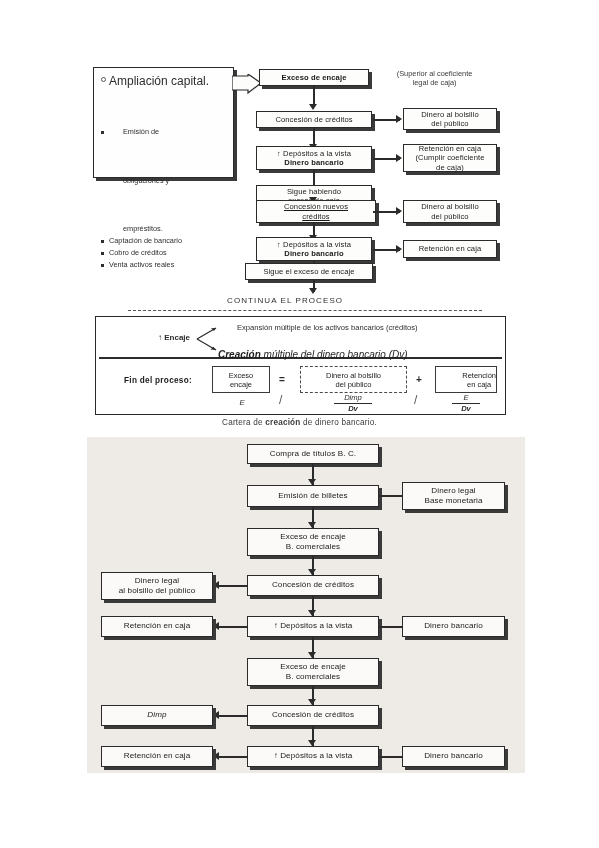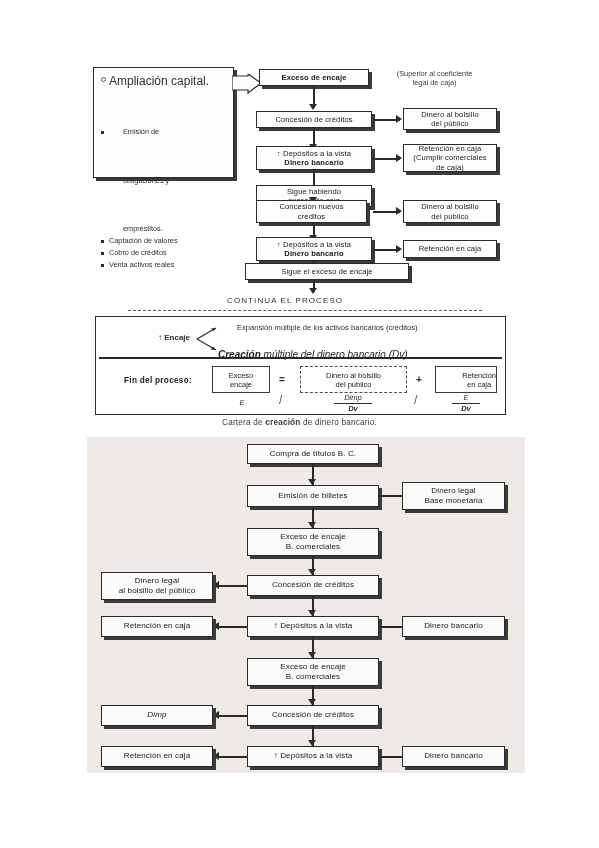--- a/index.html
+++ b/index.html
@@ -119,21 +119,21 @@
 <body>
 
 <div id="src-panel">
   <ul>
     <li class="first"><span>Ampliación capital.</span></li>
     <li>
       <span class="l2">Emisión de</span>
       <span class="l2">obligaciones y</span>
       <span class="l2">empréstitos.</span>
     </li>
-    <li><span>Captación de valores</span></li>
+    <li><span>Captación de bancario</span></li>
     <li><span>Cobro de créditos</span></li>
     <li><span>Venta activos reales</span></li>
   </ul>
 </div>
 
 <svg id="callout" viewBox="0 0 30 24">
   <path d="M0,2 L16,2 L16,0 L29,9 L16,19 L16,16 L0,16 Z" fill="#fdfdfb" stroke="#2a2a2a" stroke-width="1.2"></path>
 </svg>
 
 <div class="box bold" style="left:259px;top:69px;width:110px;height:17px;">
@@ -166,39 +166,39 @@
   <span>
     <span class="n">↑ Depósitos a la vista</span>
     <span class="b">Dinero bancario</span>
   </span>
 </div>
 <div class="hline" style="left:373px;top:158px;width:27px;"></div>
 <div class="arrow-r" style="left:396px;top:154px;"></div>
 <div class="box" style="left:403px;top:144px;width:94px;height:28px;">
   <span>
     <span class="n">Retención en caja</span>
-    <span class="n">(Cumplir comerciales</span>
+    <span class="n">(Cumplir coeficiente</span>
     <span class="n">de caja)</span>
   </span>
 </div>
 
 <div class="vline" style="left:313px;top:170px;height:17px;"></div>
 <div class="arrow-d" style="left:309px;top:185px;"></div>
 
 <div class="box" style="left:256px;top:185px;width:116px;height:22px;">
   <span>
     <span class="n">Sigue habiendo</span>
     <span class="n">exceso de caja</span>
   </span>
 </div>
 
 <div class="vline" style="left:313px;top:207px;height:14px;"></div>
 <div class="arrow-d" style="left:309px;top:197px;"></div>
 
-<div class="box" style="left:256px;top:200px;width:111px;height:23px;">
+<div class="box" style="left:256px;top:200px;width:120px;height:23px;text-decoration:underline;">
   <span>
     <span class="n">Concesión nuevos</span>
     <span class="n">créditos</span>
   </span>
 </div>
 <div class="hline" style="left:373px;top:211px;width:27px;"></div>
 <div class="arrow-r" style="left:396px;top:207px;"></div>
 <div class="box" style="left:403px;top:200px;width:94px;height:23px;">
   <span>
     <span class="n">Dinero al bolsillo</span>
@@ -217,21 +217,21 @@
 </div>
 <div class="hline" style="left:373px;top:249px;width:27px;"></div>
 <div class="arrow-r" style="left:396px;top:245px;"></div>
 <div class="box" style="left:403px;top:240px;width:94px;height:18px;">
   <span>Retención en caja</span>
 </div>
 
 <div class="vline" style="left:313px;top:261px;height:15px;"></div>
 <div class="arrow-d" style="left:309px;top:272px;"></div>
 
-<div class="box" style="left:245px;top:263px;width:164px;height:17px;">
+<div class="box" style="left:245px;top:263px;width:128px;height:17px;">
   <span>Sigue el exceso de encaje</span>
 </div>
 
 <div class="vline" style="left:313px;top:280px;height:12px;"></div>
 <div class="arrow-d" style="left:309px;top:288px;"></div>
 
 <div class="continua" style="left:227px;top:296px;">CONTINUA EL PROCESO</div>
 <div class="dashes" style="left:128px;top:310px;width:354px;"></div>
 
 <div id="formula">

